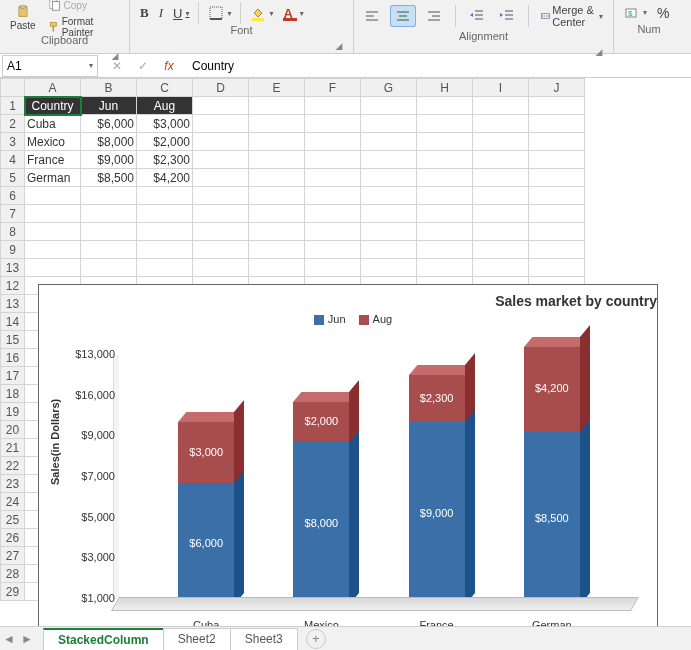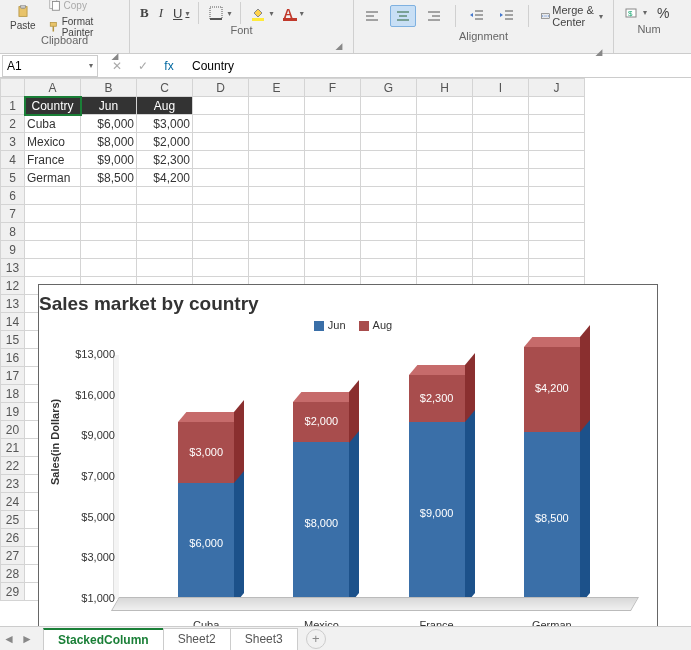--- a/index.html
+++ b/index.html
@@ -15,41 +15,41 @@
 .ico { width: 16px; height: 16px; display: inline-block; }
 .dd { font-size: 8px; color: #666; margin-left: 1px; }
 .sep { width: 1px; height: 22px; background: #d0d0d0; margin: 0 3px; }
 .align-active { background: #c8dff5; border: 1px solid #7fb1e0; border-radius: 2px; }
 
 
 .fbar { height: 24px; border-bottom: 1px solid #ccc; display: flex; align-items: center; font-size: 12px; }
 .namebox { width: 96px; height: 22px; border: 1px solid #ccc; margin: 0 2px; padding: 0 4px; display: flex; align-items: center; justify-content: space-between; background: #fff; }
 .fbar-btns { display: flex; align-items: center; gap: 8px; padding: 0 8px; color: #aaa; }
 .fbar-btns span { cursor: pointer; width: 18px; text-align: center; }
-.fx { color: #0369a1; }
+.fx { font-style: italic; color: #c2410c; }
 .finput { flex: 1; padding: 0 6px; }
 
 
 .grid-wrap { position: relative; }
 table.grid { border-collapse: collapse; font-size: 12px; color: #333; table-layout: fixed; }
 table.grid th, table.grid td { border: 1px solid #d4d4d4; height: 18px; padding: 0 2px; overflow: hidden; white-space: nowrap; }
 table.grid th { background: #f0f0f0; font-weight: normal; text-align: center; color: #555; }
 th.rowhdr { width: 24px; background: #f0f0f0; text-align: center; }
 th.colhdr { width: 56px; }
 td.cell { background: #fff; }
 th.sel-col { background: #d8e6d8; }
 th.sel-row { background: #d8e6d8; }
 .datacell-hdr { background: #333 !important; color: #fff; text-align: center; padding: 0 4px; }
 .selcell { outline: 2px solid #1a7f37; outline-offset: -1px; }
 .num { text-align: right; padding-right: 4px; }
 .lft { text-align: left; padding-left: 4px; }
 
 
 .chart { position: absolute; left: 38px; top: 206px; width: 620px; height: 380px; border: 1px solid #666; background: #fff; font-size: 11px; color: #333; }
-.chart-title { text-align: left; font-weight: bold; font-size: 19px; padding: 8px 0 4px; }
+.chart-title { text-align: right; font-weight: bold; font-size: 14px; padding: 8px 0 4px; }
 .legend { text-align: center; font-size: 11px; padding-bottom: 4px; }
 .lgsw { display: inline-block; width: 10px; height: 10px; margin: 0 4px 0 10px; vertical-align: middle; }
 .plot { position: absolute; left: 80px; top: 70px; width: 520px; height: 250px; }
 .yaxis-label { position: absolute; left: 10px; top: 200px; transform: rotate(-90deg); transform-origin: left top; font-weight: bold; font-size: 11px; white-space: nowrap; }
 .xaxis-label { position: absolute; left: 0; right: 0; bottom: 6px; text-align: center; font-weight: bold; font-size: 11px; }
 .ytick { position: absolute; left: 36px; width: 40px; text-align: right; font-size: 11px; }
 .xtick { position: absolute; bottom: 32px; width: 80px; text-align: center; font-size: 11px; }
 .floor { position: absolute; left: 80px; top: 312px; width: 520px; height: 14px; background: linear-gradient(#d8d8d8, #f0f0f0); transform: skewX(-30deg); transform-origin: top left; border: 1px solid #bbb; }
 .backwall { position: absolute; left: 74px; top: 70px; width: 6px; height: 244px; background: #f4f4f4; border-left: 1px solid #ddd; }
 .bar3d { position: absolute; width: 56px; }

